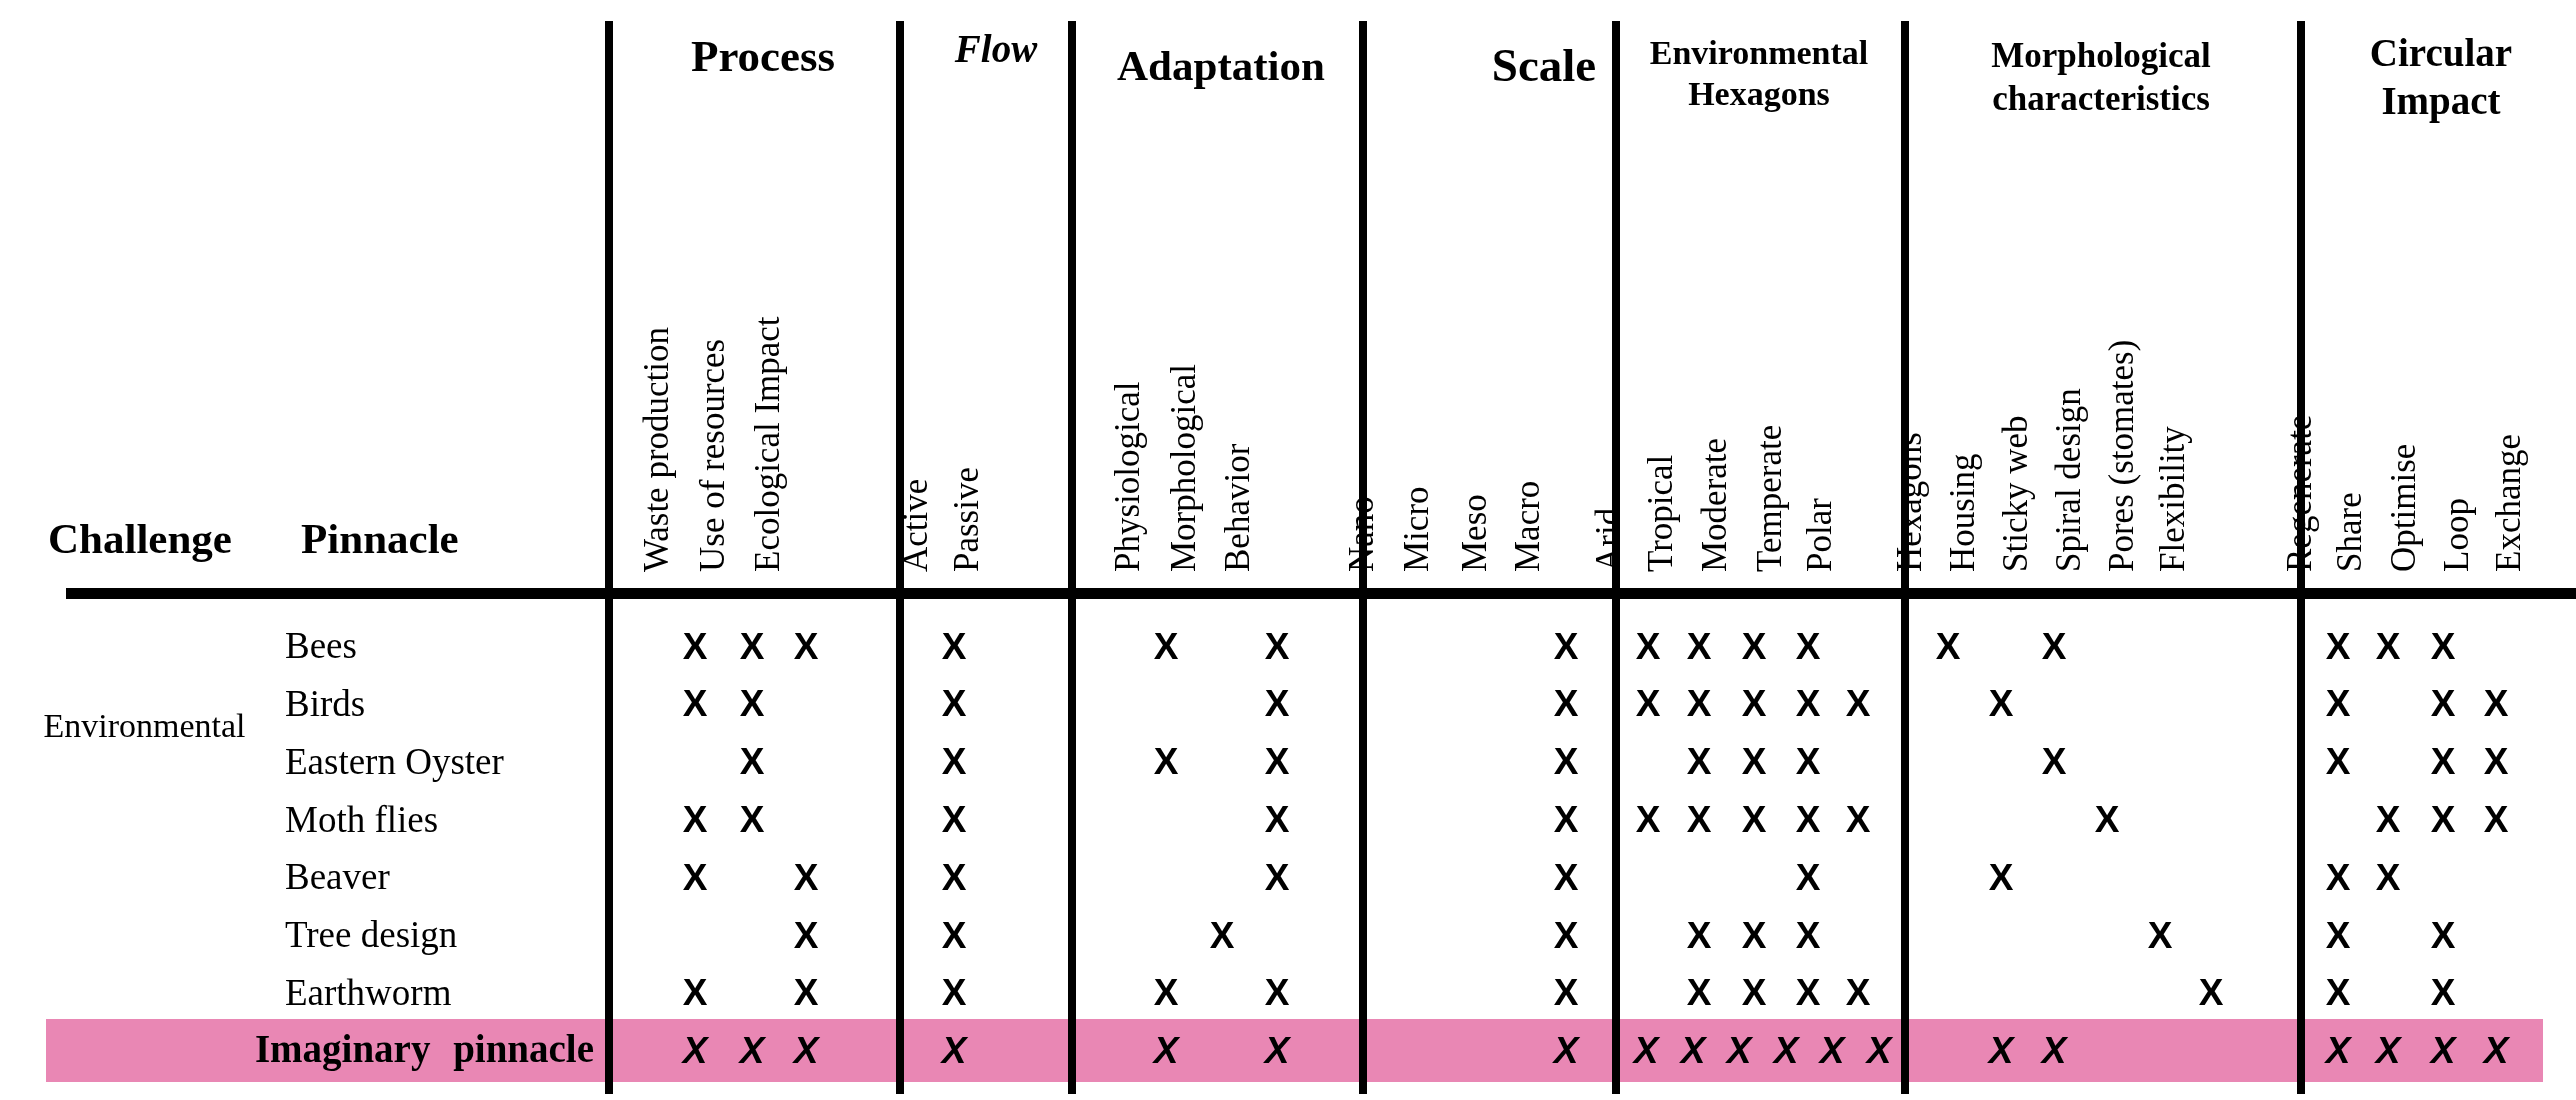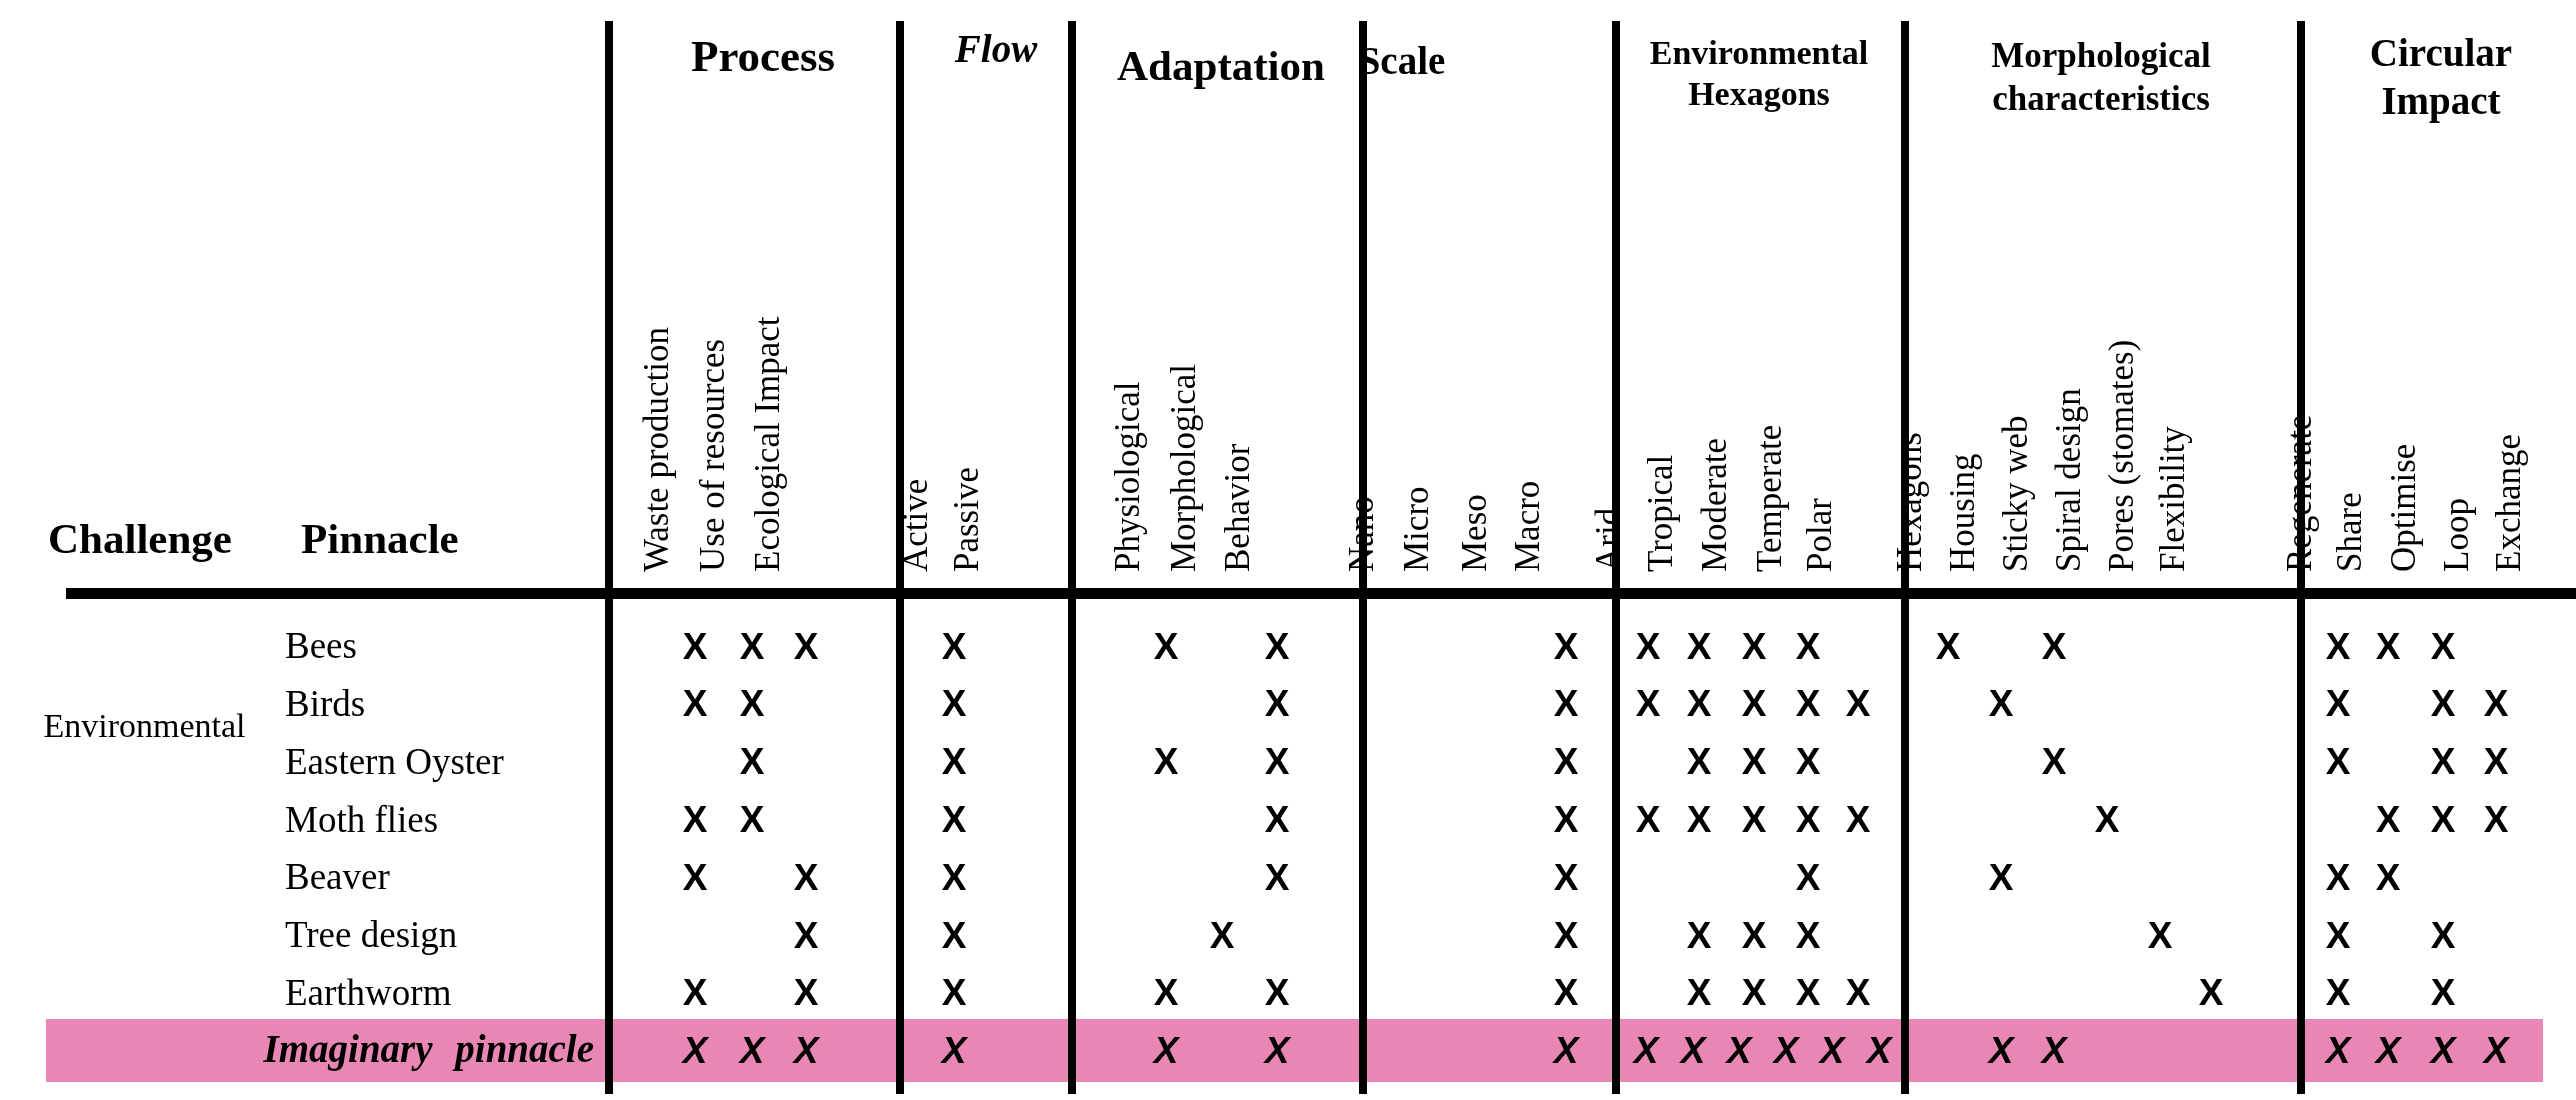--- a/index.html
+++ b/index.html
@@ -38,21 +38,21 @@
   .mark{
     position:absolute;
     transform:translate(-50%,-50%);
     font-family:"Liberation Sans","DejaVu Sans",sans-serif;
     font-weight:bold;font-size:37px;line-height:37px;
   }
   .mark.it{font-style:italic;}
   .band{position:absolute;}
   .pinnacle-label{
     position:absolute;left:0;top:1026px;width:594px;
-    text-align:right;font-weight:bold;font-style:italic;
+    text-align:right;font-weight:bold;
     font-size:39px;line-height:45px;word-spacing:13px;white-space:nowrap;
   }
 </style>
 </head>
 <body>
 
 <div class="stage">
 
   <div class="corner-label" id="challenge-corner" style="left: 48px; top: 514px;">Challenge</div>
   <div class="corner-label" id="pinnacle-corner" style="left: 301px; top: 514px;">Pinnacle</div>
@@ -77,21 +77,21 @@
       <div class="vline" style="left: 2297px; top: 21px; height: 1073px;"></div>
       <div class="group-title" style="left: 763px; top: 29px; font-size: 45px;">
         <div>Process</div>
       </div>
       <div class="group-title" style="left: 996px; top: 25px; font-size: 39px; font-style: italic;">
         <div>Flow</div>
       </div>
       <div class="group-title" style="left: 1221px; top: 40px; font-size: 43px;">
         <div>Adaptation</div>
       </div>
-      <div class="group-title" style="left: 1402px; top: 37px; font-size: 39px;">
+      <div class="group-title" style="left: 1544px; top: 37px; font-size: 47px;">
         <div>Scale</div>
       </div>
       <div class="group-title" style="left: 1759px; top: 32px; font-size: 34px;">
         <div>Environmental</div>
         <div>Hexagons</div>
       </div>
       <div class="group-title" style="left: 2101px; top: 35px; font-size: 35px;">
         <div>Morphological</div>
         <div>characteristics</div>
       </div>

